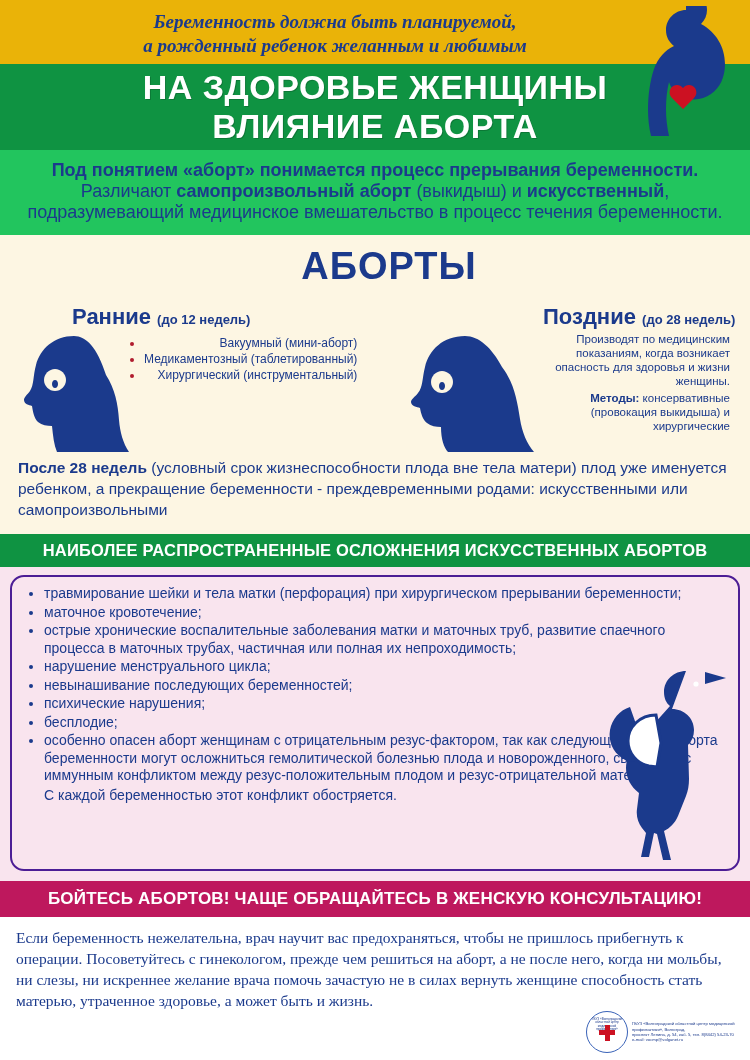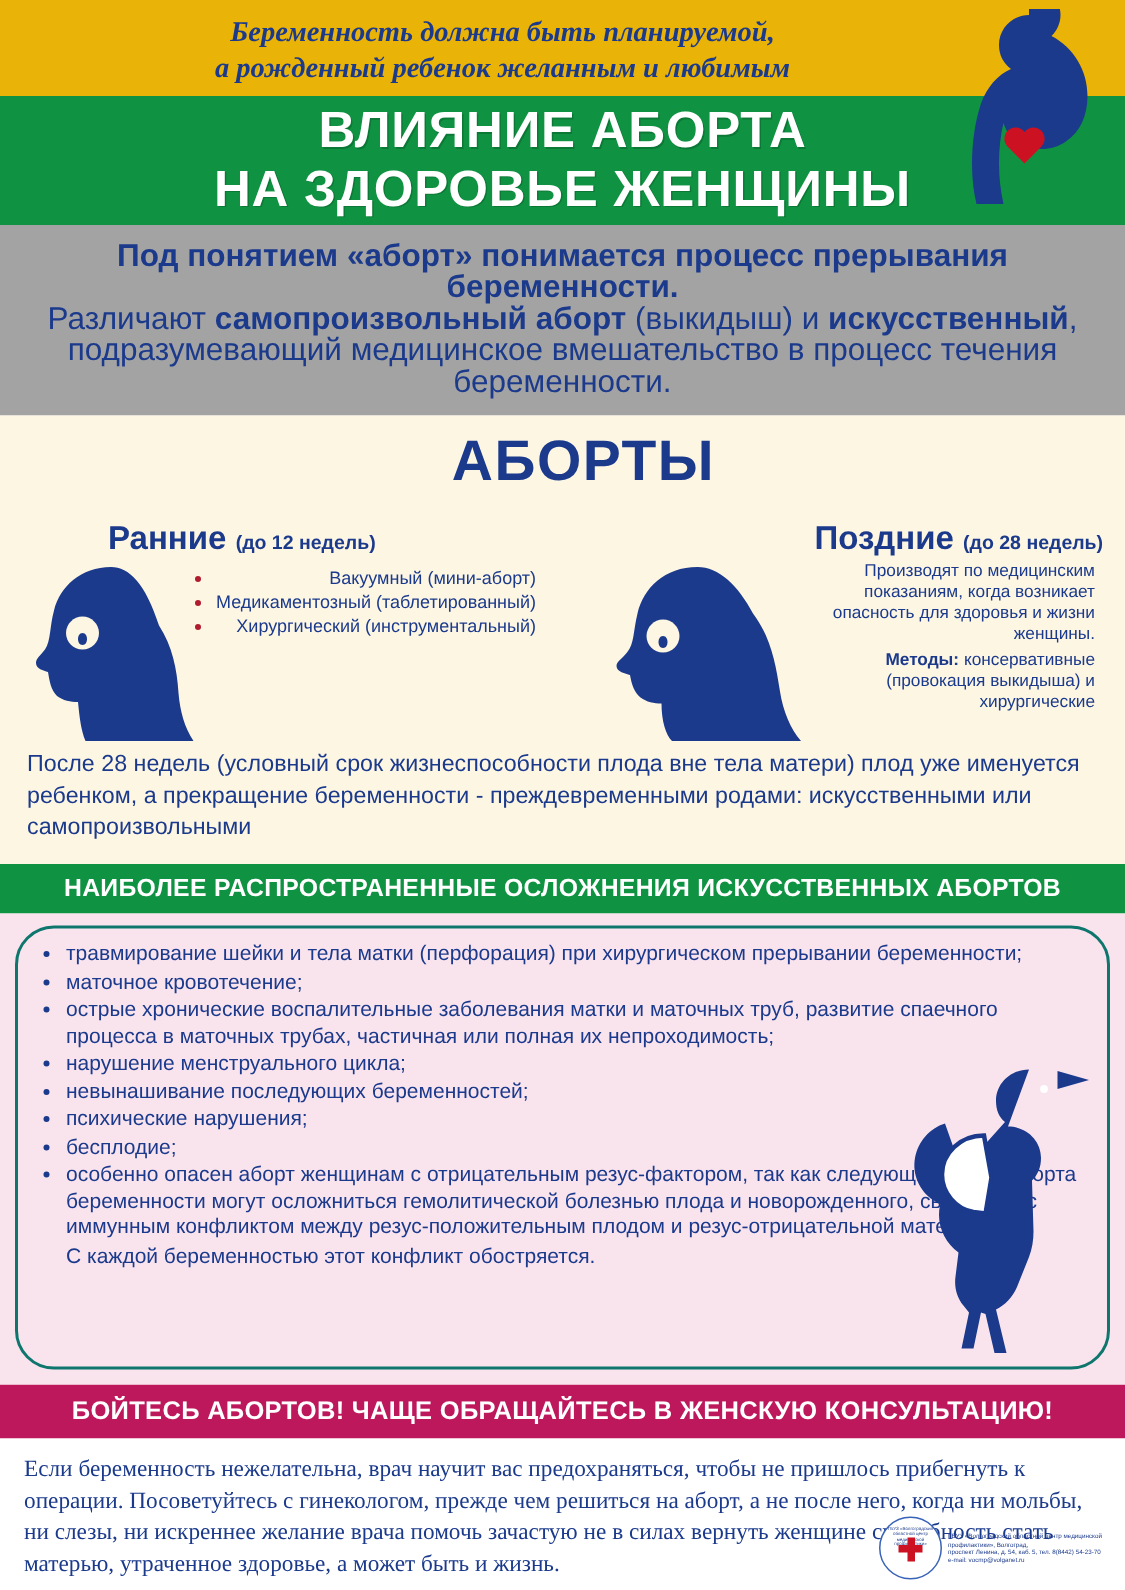--- a/index.html
+++ b/index.html
@@ -65,25 +65,25 @@
     position: absolute;
     right: 18px;
     top: 6px;
     width: 120px;
     height: 132px;
     z-index: 5;
   }
 
   
   .intro {
-    background: #a3a3a3;
+    background: #22c55e;
     padding: 10px 22px 12px 22px;
     text-align: center;
     color: #1b3a8c;
-    font-size: 21px;
+    font-size: 18px;
     line-height: 21px;
     font-weight: bold;
     font-family: "Liberation Sans", sans-serif;
   }
   .intro .reg { font-weight: normal; }
 
   
   .aborts {
     background: #fdf6e3;
     padding: 6px 0 6px 0;
@@ -147,42 +147,42 @@
   }
   .rightinfo b { font-weight: bold; }
 
   .after28 {
     color: #1b3a8c;
     font-size: 15.5px;
     line-height: 21px;
     padding: 2px 18px 8px 18px;
     font-weight: normal;
   }
-  .after28 b { font-weight: normal; }
+  .after28 b { font-weight: bold; }
 
   
   .complications-head {
     background: #0f9342;
     color: #ffffff;
     font-weight: bold;
     font-size: 16.5px;
     text-align: center;
     padding: 7px 6px;
     letter-spacing: 0.2px;
   }
 
   
   .complications {
     background: #f9e4ee;
     padding: 8px 10px 10px 10px;
     position: relative;
   }
   .comp-box {
-    border: 2px solid #0f766e;
-    border-radius: 26px;
+    border: 2px solid #4c1d95;
+    border-radius: 14px;
     padding: 8px 14px 10px 14px;
     position: relative;
     min-height: 296px;
     box-sizing: border-box;
   }
   .comp-box ul {
     margin: 0;
     padding-left: 18px;
     color: #1b3a8c;
     font-size: 14px;
@@ -288,22 +288,22 @@
   </svg>
 
   <div class="top-banner">
     <div class="top-slogan">
       <span>Беременность должна быть планируемой,</span>
       <span class="l2">а рожденный ребенок желанным и любимым</span>
     </div>
   </div>
 
   <div class="green-title">
+    <div class="t">НА ЗДОРОВЬЕ ЖЕНЩИНЫ</div>
     <div class="t">ВЛИЯНИЕ АБОРТА</div>
-    <div class="t">НА ЗДОРОВЬЕ ЖЕНЩИНЫ</div>
   </div>
 
   <div class="intro">
     <div>Под понятием «аборт» понимается процесс прерывания беременности.</div>
     <div>
       <span class="reg">Различают </span><span>самопроизвольный аборт</span><span class="reg"> (выкидыш)</span><span class="reg"> и </span><span>искусственный</span><span class="reg">,</span>
     </div>
     <div class="reg">подразумевающий медицинское вмешательство в процесс течения беременности.</div>
   </div>
 

